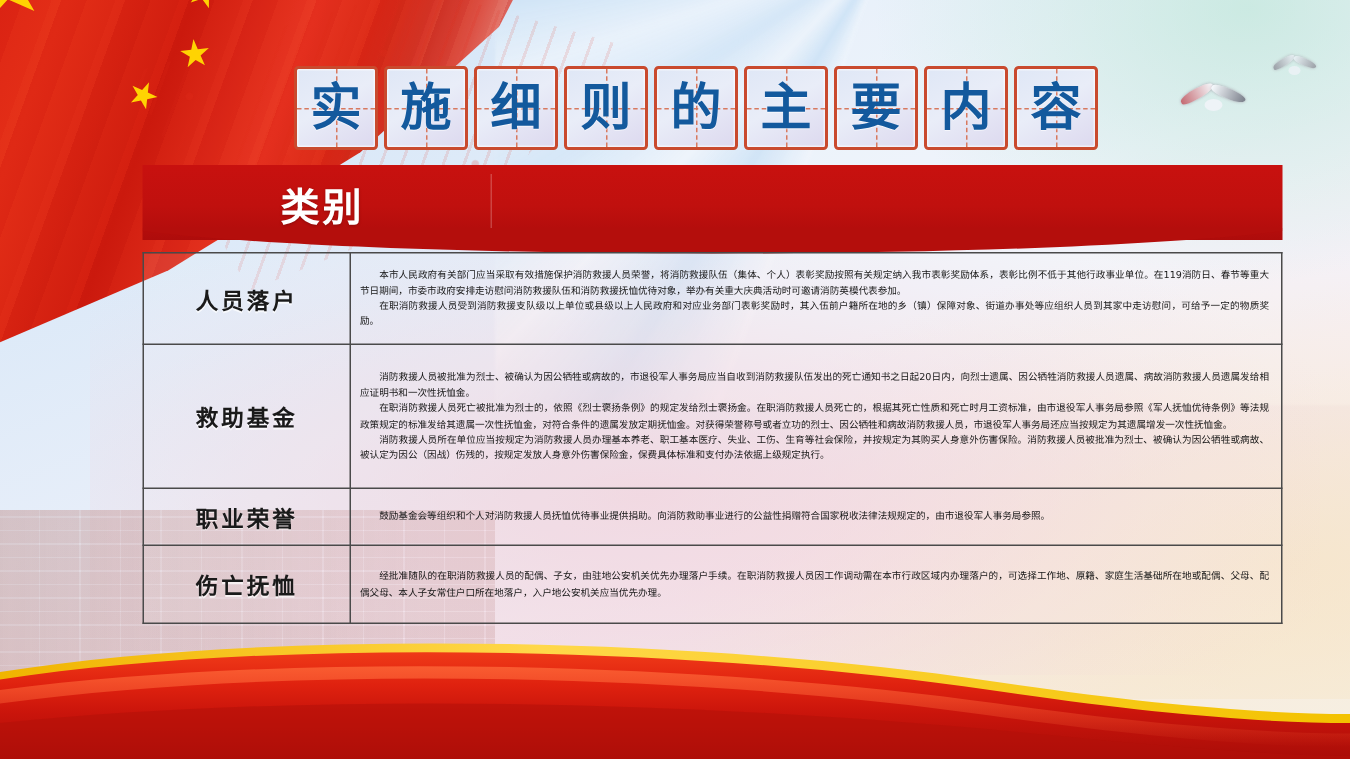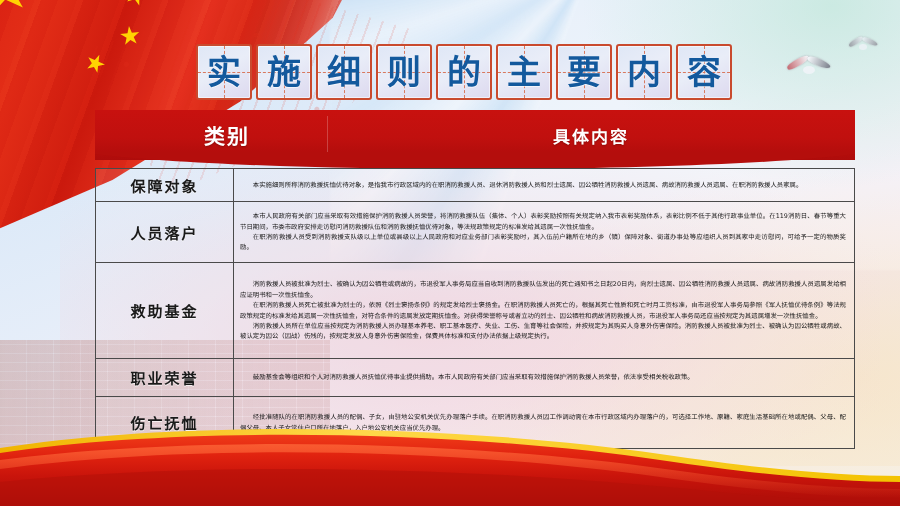--- a/index.html
+++ b/index.html
@@ -126,21 +126,21 @@
     border-radius:0 0 50% 50%/0 0 100% 100%;
     clip-path:ellipse(54% 100% at 50% 0%);
     display:none;
   }
   .hdr-curve{
     position:absolute;left:95px;top:152px;width:760px;height:26px;overflow:hidden;
   }
   .hdr-curve svg{display:block;}
   .hdr-cell{position:absolute;top:0;height:50px;display:flex;align-items:center;justify-content:center;
     color:#fff;font-weight:700;letter-spacing:2px;text-shadow:0 1px 2px rgba(0,0,0,.25);}
-  .hdr-cat{left:16px;width:232px;font-size:21px;}
+  .hdr-cat{left:4px;width:232px;font-size:26px;}
   .hdr-con{left:232px;width:528px;font-size:17px;}
   .hdr-sep{position:absolute;left:232px;top:6px;width:1px;height:38px;background:rgba(255,255,255,.22);}
 
   
   .tbl{position:absolute;left:95px;top:168px;width:760px;border-collapse:collapse;
     table-layout:fixed;}
   .tbl td{border:1px solid #4a4a4a;vertical-align:middle;background:rgba(255,255,255,.10);}
   .tbl td.cat{
     width:135px;text-align:center;
     font-family:"DejaVu Serif","Liberation Serif",serif;
@@ -218,55 +218,48 @@
         <span>内</span>
       </div>
     <div class="tbox">
         <span>容</span>
       </div>
   </div>
 
   <div class="hdr">
     <div class="hdr-sep"></div>
     <div class="hdr-cell hdr-cat">类别</div>
-    <div class="hdr-cell hdr-con">具体内容</div>
   </div>
   <div class="hdr-curve">
     <svg width="760" height="26" viewBox="0 0 760 26" preserveAspectRatio="none">
       <path d="M0,0 L760,0 L760,2 C600,22 160,22 0,2 Z" fill="#b40e0c"></path>
     </svg>
   </div>
 
   <table class="tbl">
     <tbody>
-      <tr style="height:33px;">
-        <td class="cat">保障对象</td>
-        <td class="con">
-          <p>本实施细则所称消防救援抚恤优待对象，是指我市行政区域内的在职消防救援人员、退休消防救援人员和烈士遗属、因公牺牲消防救援人员遗属、病故消防救援人员遗属、在职消防救援人员家属。</p>
-        </td>
-      </tr>
       <tr style="height:61px;">
         <td class="cat">人员落户</td>
         <td class="con">
-          <p>本市人民政府有关部门应当采取有效措施保护消防救援人员荣誉，将消防救援队伍（集体、个人）表彰奖励按照有关规定纳入我市表彰奖励体系，表彰比例不低于其他行政事业单位。在119消防日、春节等重大节日期间，市委市政府安排走访慰问消防救援队伍和消防救援抚恤优待对象，等法规政策规定的标准发给其遗属一次性抚恤金。</p>
+          <p>本市人民政府有关部门应当采取有效措施保护消防救援人员荣誉，将消防救援队伍（集体、个人）表彰奖励按照有关规定纳入我市表彰奖励体系，表彰比例不低于其他行政事业单位。在119消防日、春节等重大节日期间，市委市政府安排走访慰问消防救援队伍和消防救援抚恤优待对象，举办有关重大庆典活动时可邀请消防英模代表参加。</p>
           <p>在职消防救援人员受到消防救援支队级以上单位或县级以上人民政府和对应业务部门表彰奖励时，其入伍前户籍所在地的乡（镇）保障对象、街道办事处等应组织人员到其家中走访慰问，可给予一定的物质奖励。</p>
         </td>
       </tr>
       <tr style="height:96px;">
         <td class="cat">救助基金</td>
         <td class="con">
           <p>消防救援人员被批准为烈士、被确认为因公牺牲或病故的，市退役军人事务局应当自收到消防救援队伍发出的死亡通知书之日起20日内，向烈士遗属、因公牺牲消防救援人员遗属、病故消防救援人员遗属发给相应证明书和一次性抚恤金。</p>
           <p>在职消防救援人员死亡被批准为烈士的，依照《烈士褒扬条例》的规定发给烈士褒扬金。在职消防救援人员死亡的，根据其死亡性质和死亡时月工资标准，由市退役军人事务局参照《军人抚恤优待条例》等法规政策规定的标准发给其遗属一次性抚恤金，对符合条件的遗属发放定期抚恤金。对获得荣誉称号或者立功的烈士、因公牺牲和病故消防救援人员，市退役军人事务局还应当按规定为其遗属增发一次性抚恤金。</p>
           <p>消防救援人员所在单位应当按规定为消防救援人员办理基本养老、职工基本医疗、失业、工伤、生育等社会保险，并按规定为其购买人身意外伤害保险。消防救援人员被批准为烈士、被确认为因公牺牲或病故、被认定为因公（因战）伤残的，按规定发放人身意外伤害保险金，保费具体标准和支付办法依据上级规定执行。</p>
         </td>
       </tr>
       <tr style="height:38px;">
         <td class="cat">职业荣誉</td>
         <td class="con">
-          <p>鼓励基金会等组织和个人对消防救援人员抚恤优待事业提供捐助。本市人民政府有关部门应当采取有效措施保护消防救援人员荣誉，依法享受相关税收政策。</p>
+          <p>鼓励基金会等组织和个人对消防救援人员抚恤优待事业提供捐助。向消防救助事业进行的公益性捐赠符合国家税收法律法规规定的，由市退役军人事务局参照。</p>
         </td>
       </tr>
       <tr style="height:52px;">
         <td class="cat">伤亡抚恤</td>
         <td class="con">
           <p>经批准随队的在职消防救援人员的配偶、子女，由驻地公安机关优先办理落户手续。在职消防救援人员因工作调动需在本市行政区域内办理落户的，可选择工作地、原籍、家庭生活基础所在地或配偶、父母、配偶父母、本人子女常住户口所在地落户，入户地公安机关应当优先办理。</p>
         </td>
       </tr>
     </tbody>
   </table>

